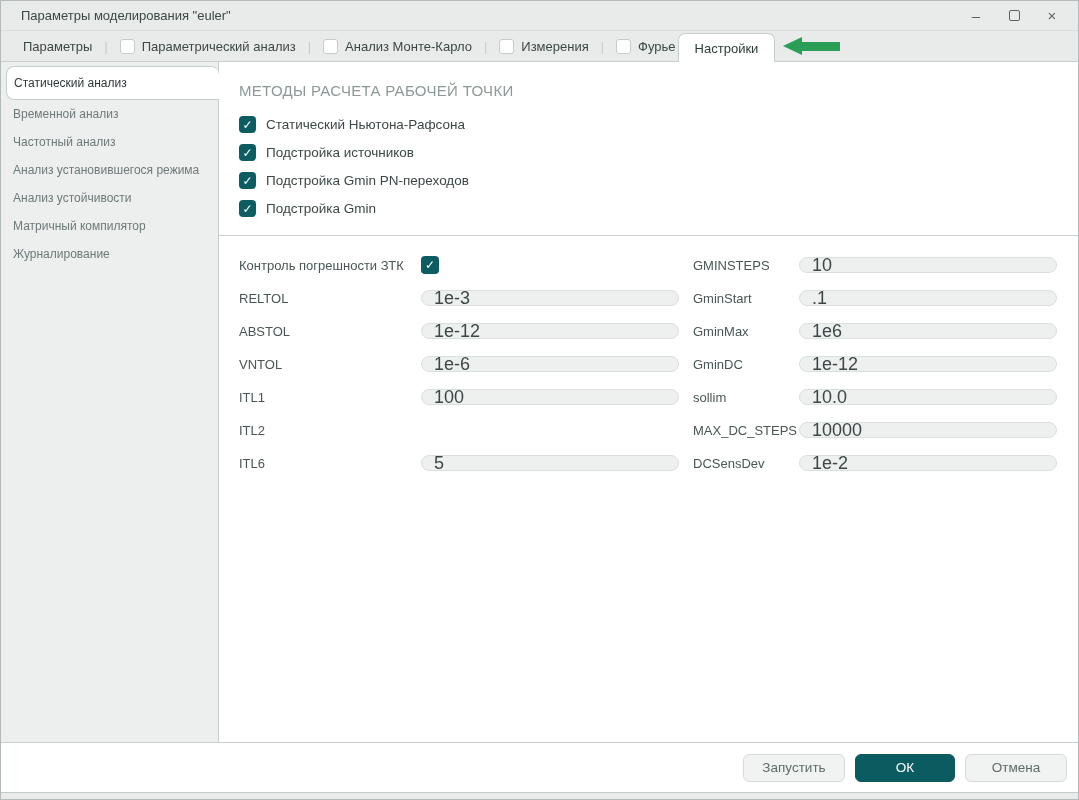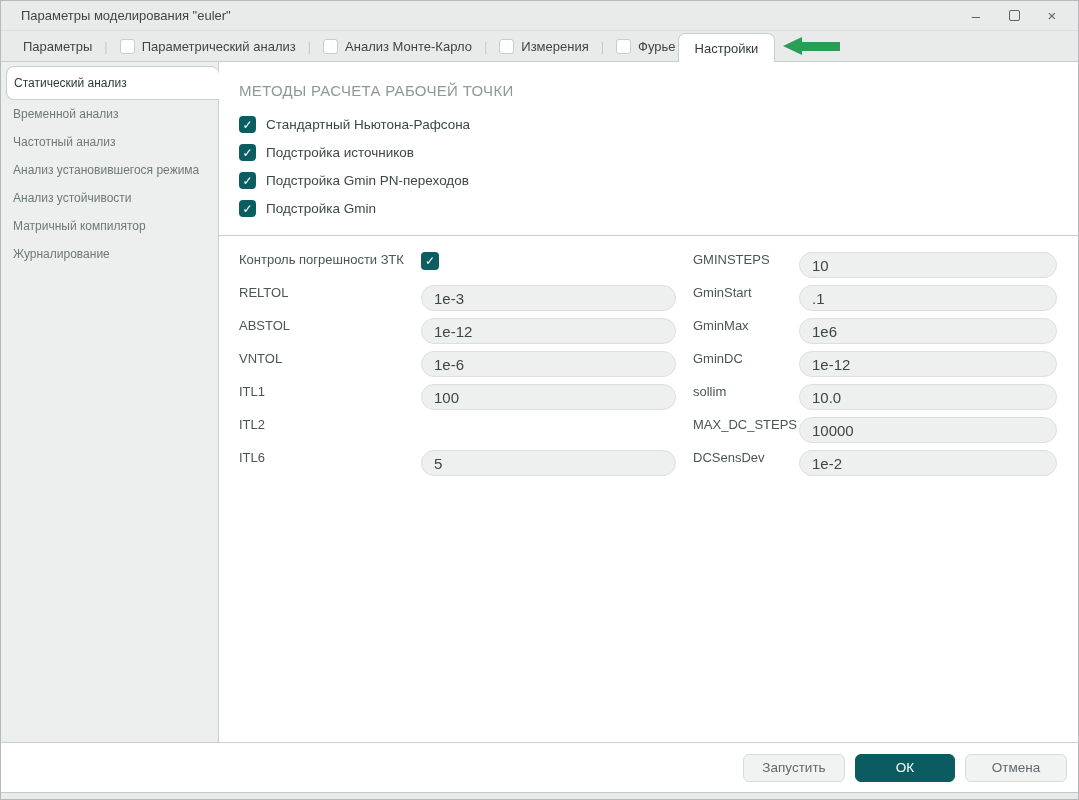--- a/index.html
+++ b/index.html
@@ -48,26 +48,26 @@
   .cb { width:17px; height:17px; border-radius:4px; background:#0c5d62; color:#fff; font-size:12px;
         display:flex; align-items:center; justify-content:center; flex:0 0 17px; }
   .cb::before { content:""; }
   .cb.checked::before { content:"✓"; }
   .cb-label { font-size:13.5px; color:#3d4747; margin-left:10px; }
 
   .params { padding:16px 21px 0 20px; display:flex; gap:17px; }
   .pcol { display:flex; flex-direction:column; gap:7px; }
   .pcol-left { width:437px; flex:0 0 437px; }
   .pcol-right { flex:1 1 auto; }
-  .prow { display:flex; height:26px; }
+  .prow { display:flex; align-items:center; height:26px; }
   .plabel { font-size:13px; color:#4a5555; }
   .pcol-left .plabel { width:182px; flex:0 0 182px; }
   .pcol-right .plabel { width:106px; flex:0 0 106px; }
-  .pfield { flex:1 1 auto; height:26px; background:#edf0ef; border:1px solid #dbdfde; border-radius:13px;
-            padding:0 12px; font-size:15px; color:#3d4747; font-family:"Liberation Sans", sans-serif; outline:none; }
+  .pfield { flex:1 1 auto; height:16px; background:#edf0ef; border:1px solid #dbdfde; border-radius:13px;
+            padding:0 12px; font-size:18px; color:#3d4747; font-family:"Liberation Sans", sans-serif; outline:none; }
 
   
   .footer { height:49px; flex:0 0 49px; background:#fff; display:flex; align-items:center;
             justify-content:flex-end; gap:10px; padding-right:11px; }
   .btn { height:28px; border-radius:6px; font-size:13.5px; font-family:"Liberation Sans", sans-serif;
          display:flex; align-items:center; justify-content:center; cursor:default; }
   .btn-light { width:102px; background:#f1f3f2; border:1px solid #d7dcdb; color:#5f6b6b; }
   .btn-primary { width:100px; background:#0b5c61; border:1px solid #0b5c61; color:#fff; }
   .bottom-strip { height:7px; flex:0 0 7px; background:#e9ebea; border-top:1px solid #c2cbca; }
 </style>
@@ -152,21 +152,21 @@
         </div>
     </div>
 
     <div class="main">
 
       <div class="methods">
         <div class="section-title">МЕТОДЫ РАСЧЕТА РАБОЧЕЙ ТОЧКИ</div>
 
         <div class="cb-row">
           <span class="cb checked"></span>
-          <span class="cb-label">Стандартный Ньютона-Рафсона</span>
+          <span class="cb-label">Статический Ньютона-Рафсона</span>
         </div>
         <div class="cb-row">
           <span class="cb checked"></span>
           <span class="cb-label">Подстройка источников</span>
         </div>
         <div class="cb-row">
           <span class="cb checked"></span>
           <span class="cb-label">Подстройка Gmin PN-переходов</span>
         </div>
         <div class="cb-row">

